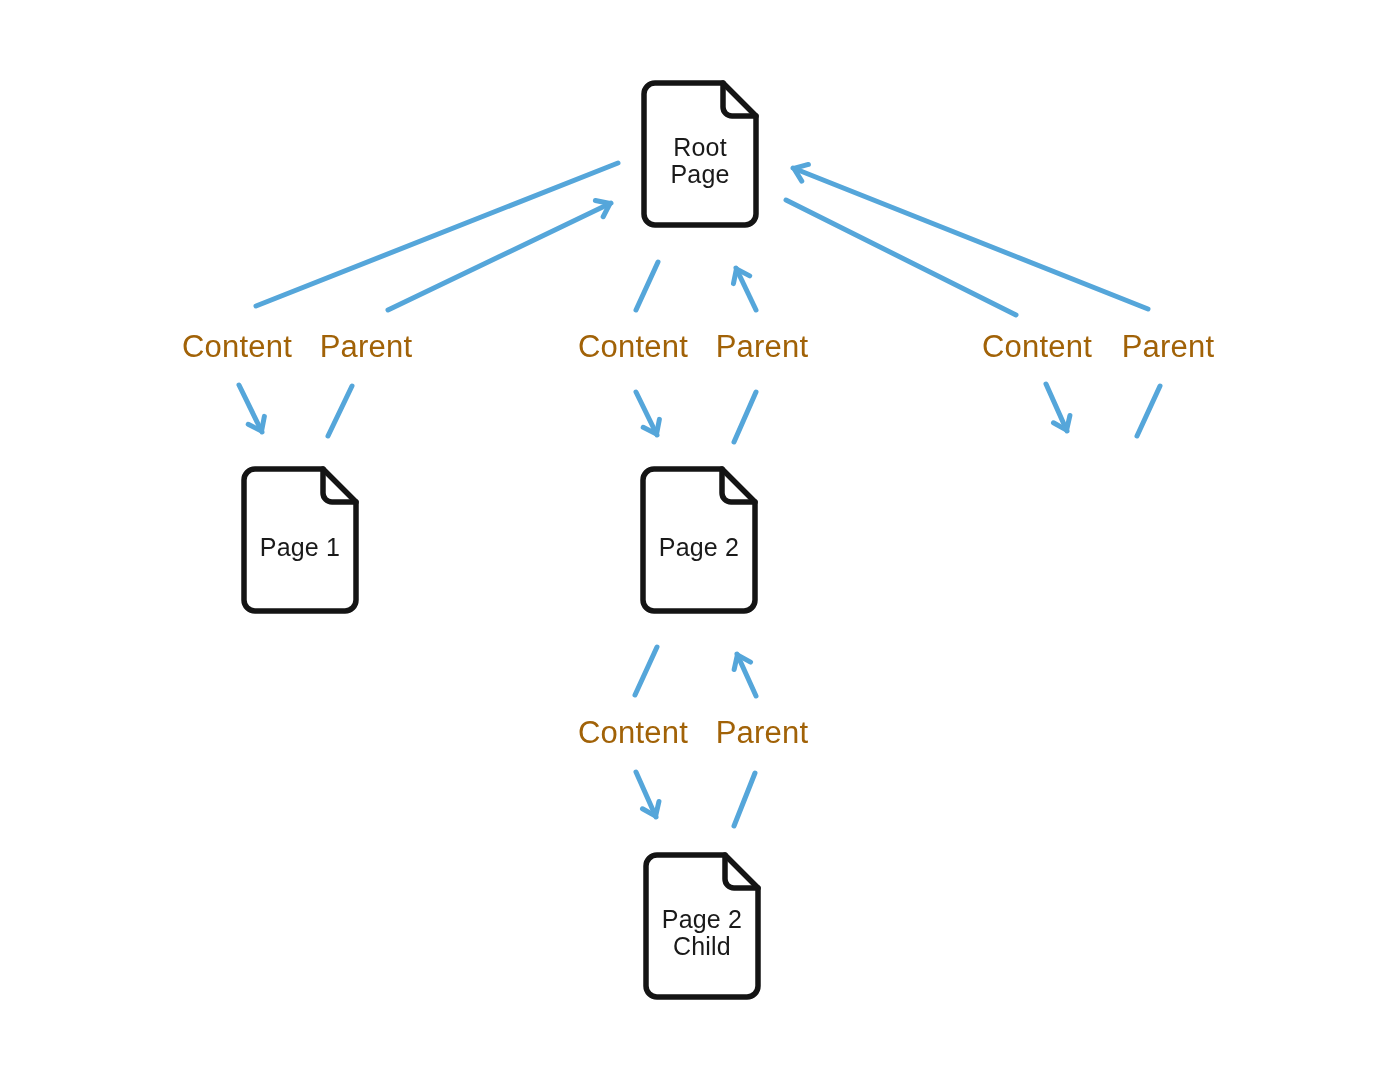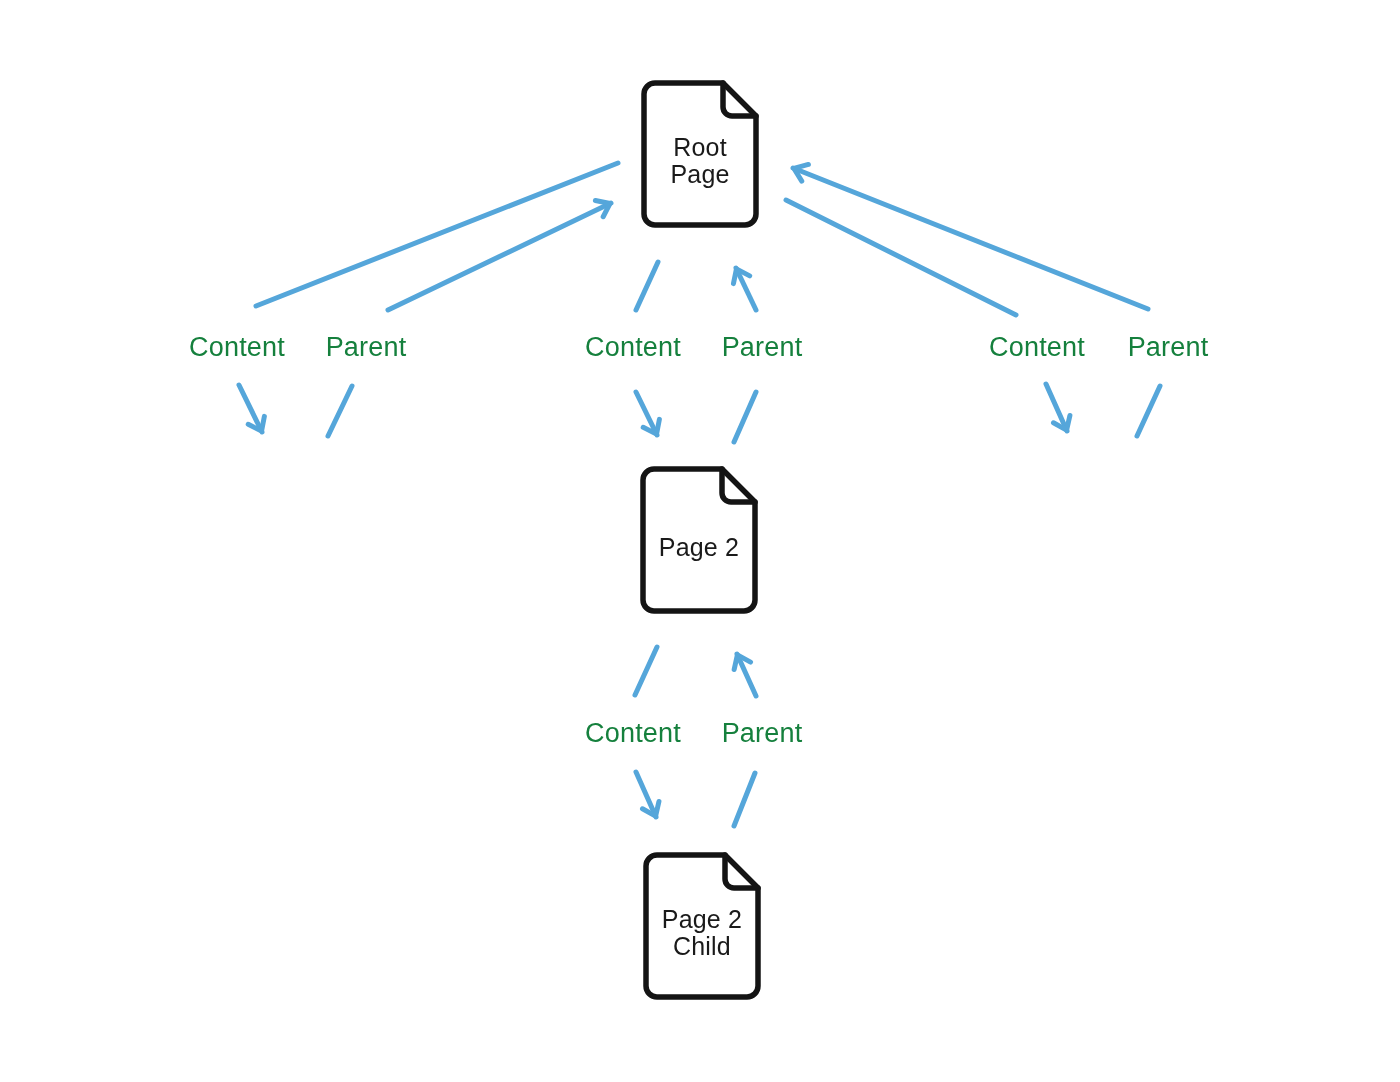--- a/index.html
+++ b/index.html
@@ -47,22 +47,22 @@
     font-size: 25px;
     line-height: 27px;
     color: #1a1a1a;
     white-space: pre-line;
     letter-spacing: 0.2px;
     margin-top: 7px;
   }
   .edge-label {
     position: absolute;
     transform: translate(-50%, -50%);
-    font-size: 27px;
-    color: #15803d;
+    font-size: 31px;
+    color: #a16207;
     white-space: nowrap;
     letter-spacing: 0.2px;
   }
 </style>
 </head>
 <body>
 
 <div class="canvas">
 
   <svg class="edges-layer" id="edges-layer" width="1400" height="1082" viewBox="0 0 1400 1082" xmlns="http://www.w3.org/2000/svg">
@@ -94,20 +94,26 @@
     </svg>
 
   <div class="doc-node" style="left: 641px; top: 80px;">
     <svg class="doc-shape" viewBox="0 0 118 148">
         <use href="#doc-shape-symbol" width="118" height="148"></use>
       </svg>
     <div class="node-label">Root
 Page</div>
   </div>
 
+  <div class="doc-node" style="left: 241px; top: 466px;">
+    <svg class="doc-shape" viewBox="0 0 118 148">
+        <use href="#doc-shape-symbol" width="118" height="148"></use>
+      </svg>
+    <div class="node-label">Page 1</div>
+  </div>
 
   <div class="doc-node" style="left: 640px; top: 466px;">
     <svg class="doc-shape" viewBox="0 0 118 148">
         <use href="#doc-shape-symbol" width="118" height="148"></use>
       </svg>
     <div class="node-label">Page 2</div>
   </div>
 
 
   <div class="doc-node" style="left: 643px; top: 852px;">

